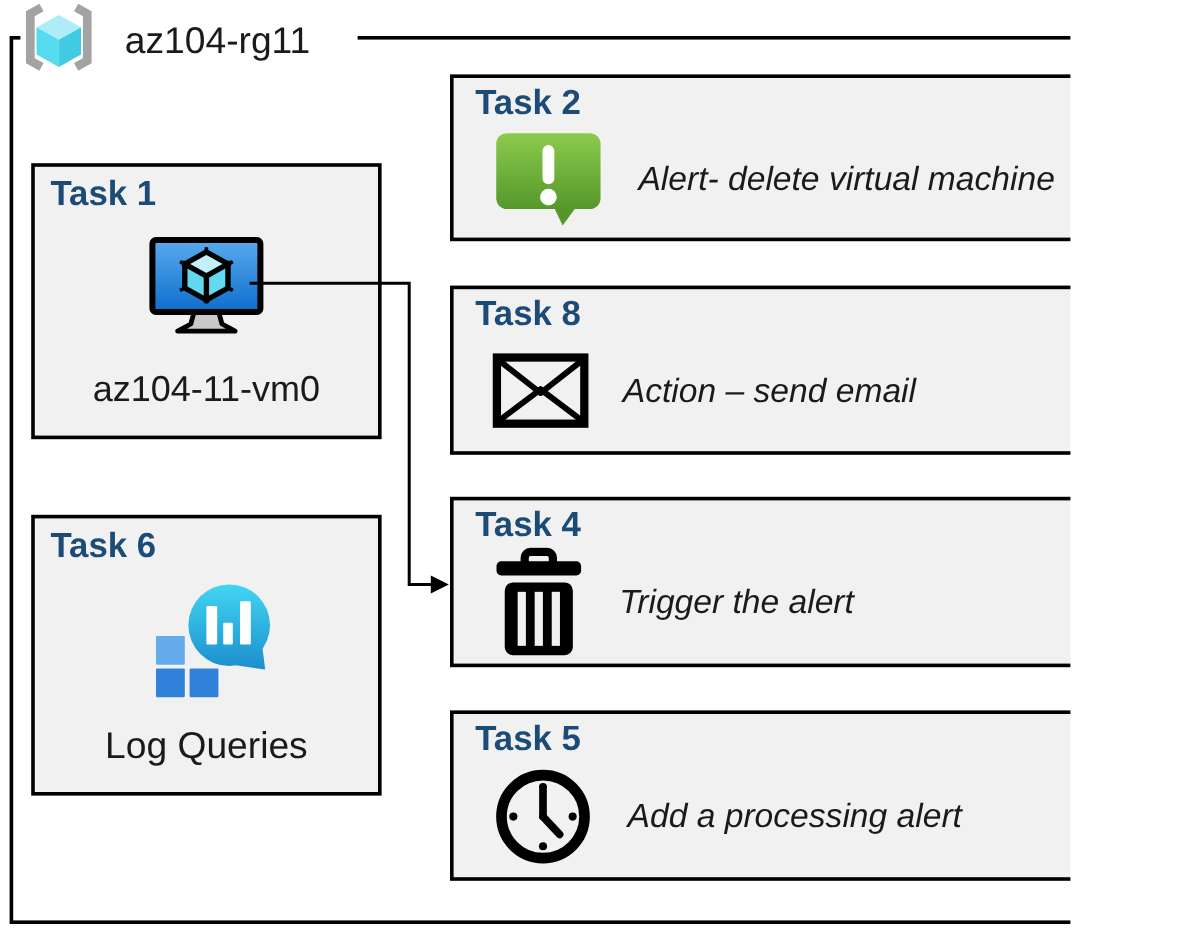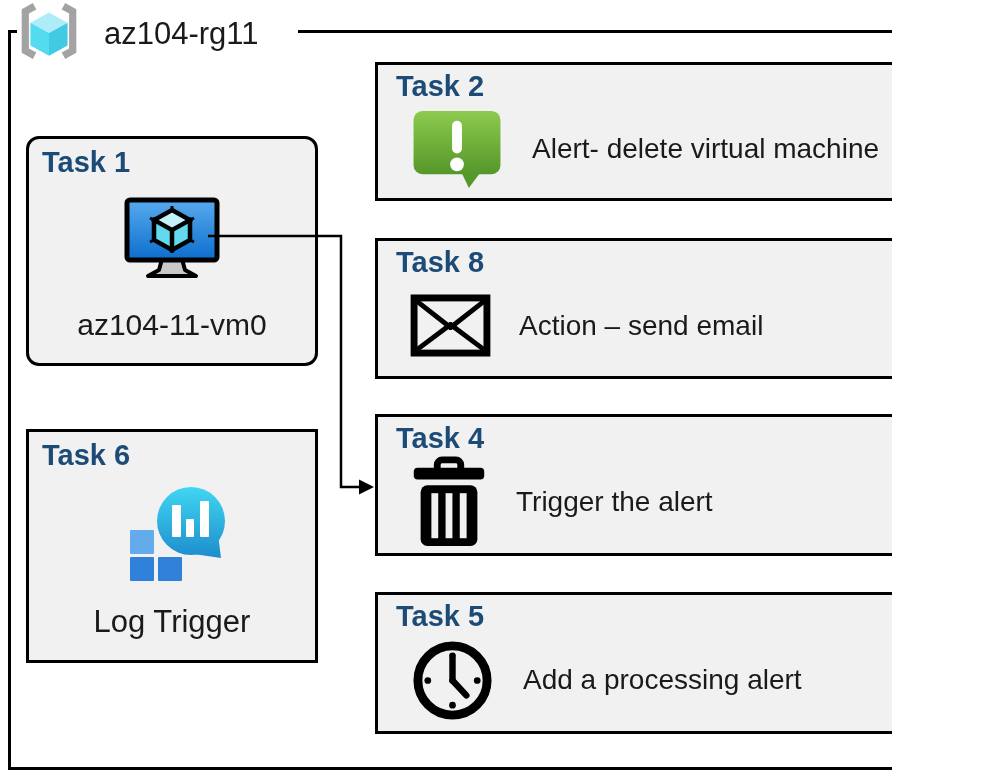--- a/index.html
+++ b/index.html
@@ -14,21 +14,21 @@
   .frame-mask{position:absolute;left:17px;top:26px;width:281px;height:11px;background:#fff;}
   .rg-header{position:absolute;left:16px;top:2px;display:flex;align-items:center;}
   .rg-title{font-size:31px;color:#1a1a1a;margin-left:22px;padding-top:6px;white-space:nowrap;}
   .task-box{
     position:absolute;background:#F1F1F1;border:3px solid #000;box-sizing:border-box;
   }
   .task-title{position:absolute;left:13px;top:7px;font-size:29px;font-weight:bold;color:#1C4B77;white-space:nowrap;}
   .task-box.right .task-title{left:18px;top:5px;}
   .task-content{
     position:absolute;left:32px;top:42px;right:12px;bottom:8px;
-    display:flex;align-items:center;gap:28px;
+    display:flex;align-items:center;gap:28px;font-style:italic;
   }
   .task-label{font-size:28px;color:#1a1a1a;white-space:nowrap;}
   .center-icon{position:absolute;left:50%;transform:translateX(-50%);}
   .left-label{position:absolute;width:100%;text-align:center;font-size:30px;color:#1a1a1a;}
   #task1 .center-icon{top:58px;}
   #task1 .left-label{top:169px;}
   #task6 .center-icon{top:52px;margin-left:5px;}
   #task6 .left-label{top:172px;font-size:31px;}
   .arrow-overlay{position:absolute;left:0;top:0;pointer-events:none;}
 </style>
@@ -44,21 +44,21 @@
     <svg width="66" height="58" viewBox="0 0 64 56">
       <polyline points="18,4 9,9 9,47 18,52" fill="none" stroke="#A3A3A3" stroke-width="7"></polyline>
       <polyline points="46,4 55,9 55,47 46,52" fill="none" stroke="#A3A3A3" stroke-width="7"></polyline>
       <polygon points="32,10 50,20 32,30 14,20" fill="#AEEDF8"></polygon>
       <polygon points="14,20 32,30 32,52 14,42" fill="#55DBEF"></polygon>
       <polygon points="32,30 50,20 50,42 32,52" fill="#40CBE2"></polygon>
     </svg>
     <span class="rg-title">az104-rg11</span>
   </div>
 
-  <div class="task-box" id="task1" style="left:26px;top:136px;width:292px;height:230px;border-radius:13px;">
+  <div class="task-box" id="task1" style="left:26px;top:136px;width:292px;height:230px;">
     <div class="task-title">Task 1</div>
     <svg class="center-icon" width="96" height="88" viewBox="0 0 96 88">
       <defs>
         <linearGradient id="vmScreen" x1="0" y1="0" x2="0" y2="1">
           <stop offset="0" stop-color="#58AAEE"></stop>
             <stop offset="1" stop-color="#0D6ECD"></stop>
         </linearGradient>
       </defs>
       <polygon points="38,62 58,62 61,73 72,79 24,79 35,73" fill="#C9C9C9" stroke="#000" stroke-width="4" stroke-linejoin="round"></polygon>
       <rect x="3" y="3" width="90" height="60" rx="3" fill="url(#vmScreen)" stroke="#000" stroke-width="5"></rect>
@@ -94,21 +94,21 @@
       </defs>
       <rect x="1" y="46" width="24" height="24" rx="1" fill="#64ABEB"></rect>
       <rect x="1" y="73" width="24" height="24" rx="1" fill="#2F81D9"></rect>
       <rect x="29" y="73" width="24" height="24" rx="1" fill="#2F81D9"></rect>
       <circle cx="62" cy="37" r="34" fill="url(#logG)"></circle>
       <polygon points="88,42 92,74 58,69" fill="url(#logG)"></polygon>
       <rect x="43" y="21" width="9" height="32" rx="1" fill="#fff"></rect>
       <rect x="57" y="35" width="8" height="18" rx="1" fill="#fff"></rect>
       <rect x="71" y="17" width="9" height="36" rx="1" fill="#fff"></rect>
     </svg>
-    <div class="left-label">Log Trigger</div>
+    <div class="left-label">Log Queries</div>
   </div>
 
   <div class="task-box right" style="left:375px;top:62px;width:575px;height:139px;padding-left:24px;">
     <div class="task-title">Task 2</div>
     <div class="task-content">
       <svg width="94" height="81" viewBox="0 0 94 82">
         <defs>
           <linearGradient id="alertG" x1="0" y1="0" x2="0" y2="1">
             <stop offset="0" stop-color="#8CCB4E"></stop>
               <stop offset="1" stop-color="#55972A"></stop>

